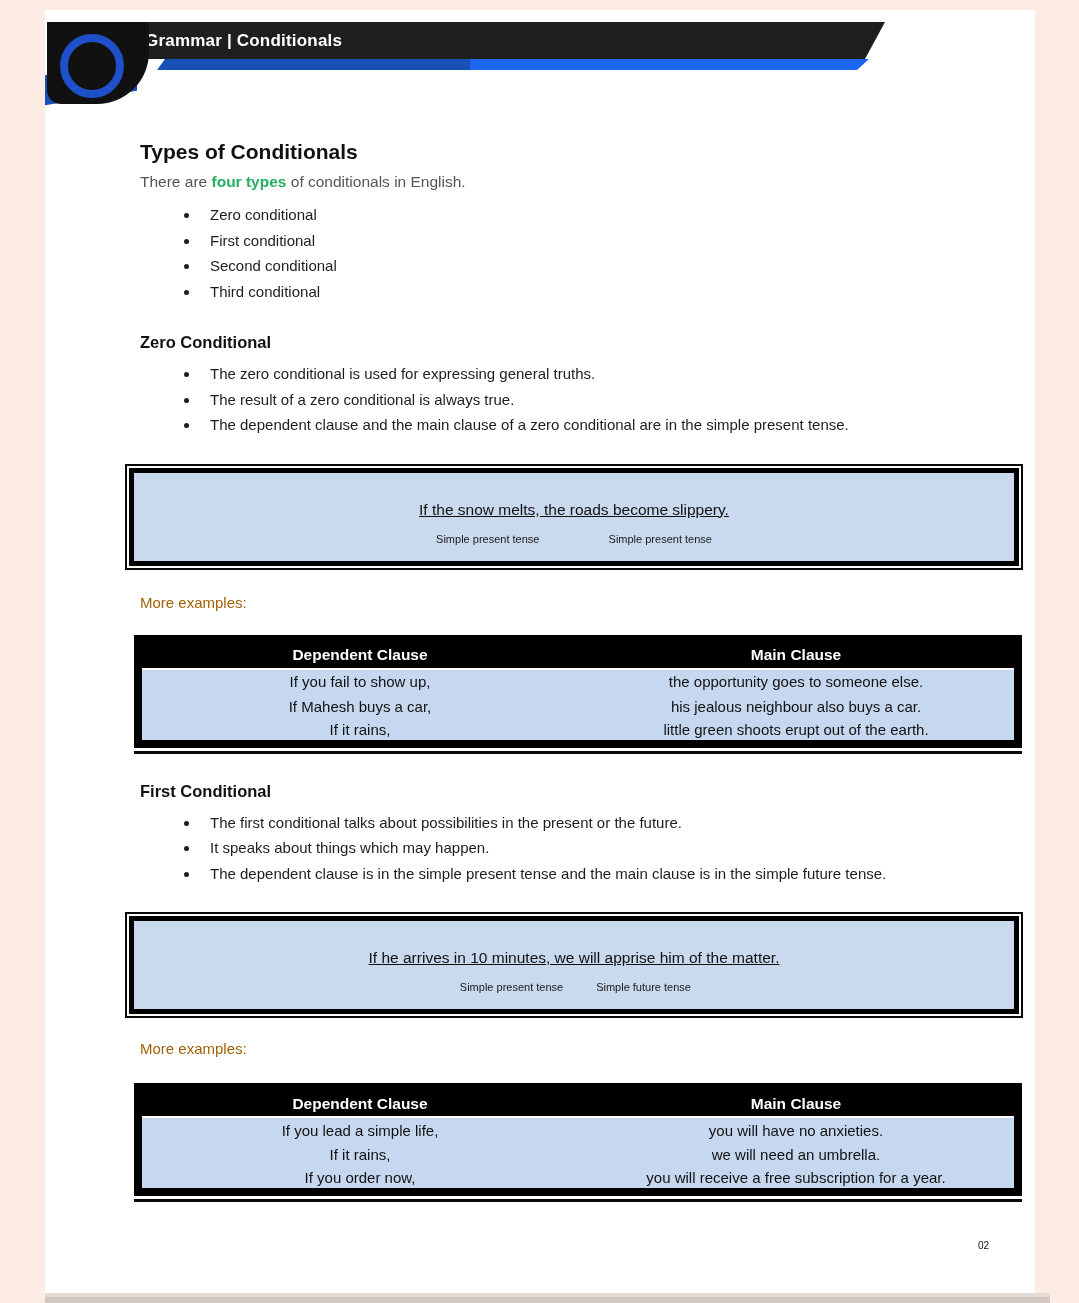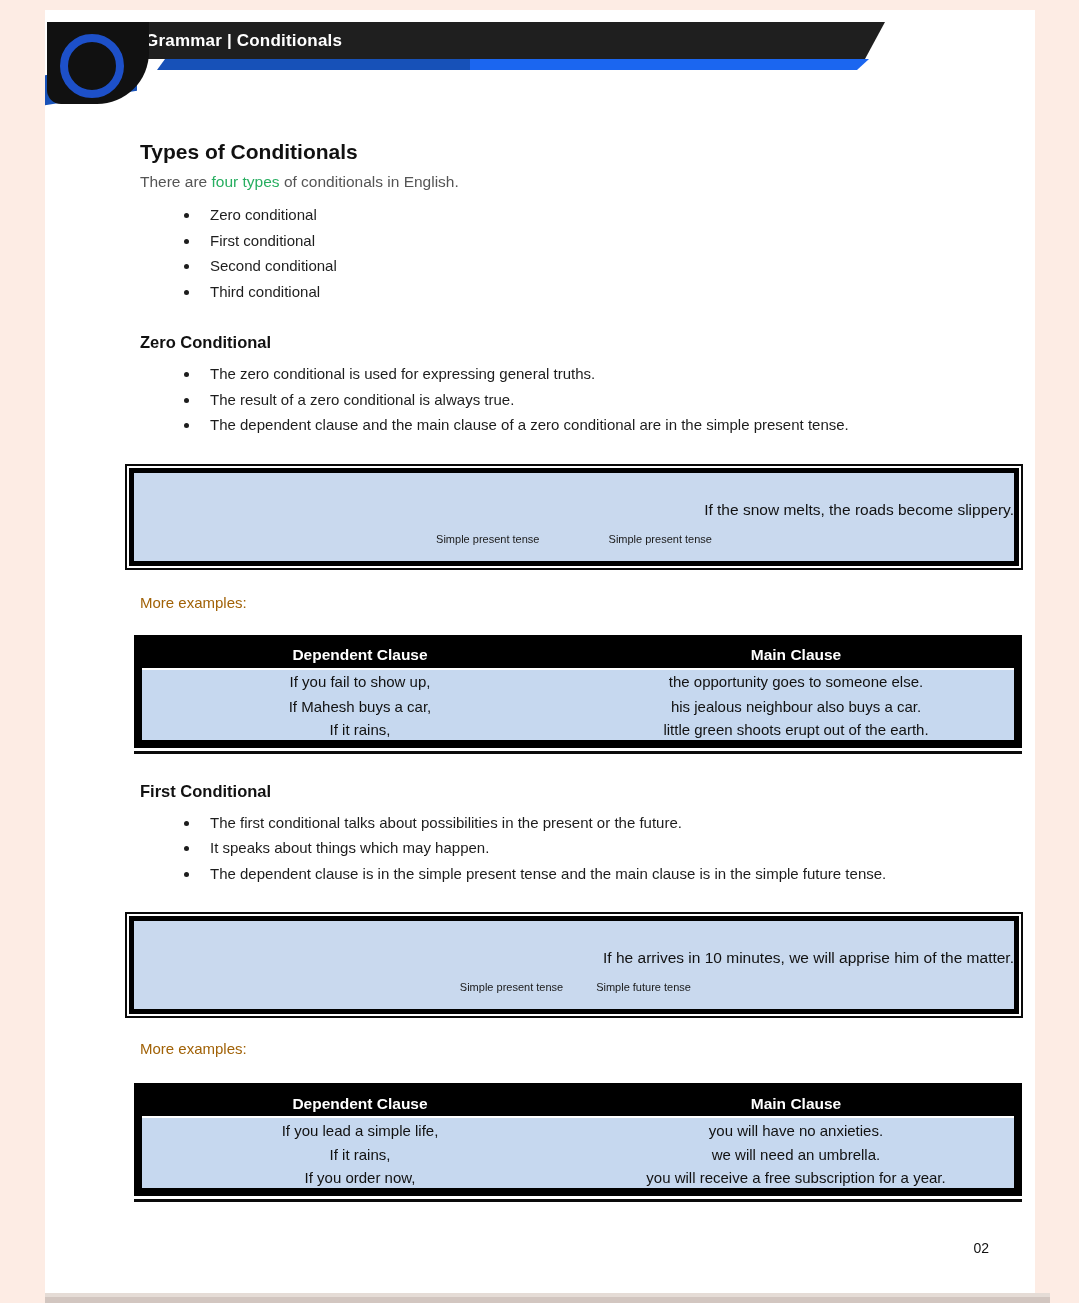--- a/index.html
+++ b/index.html
@@ -78,21 +78,21 @@
     font-size: 21px;
     font-weight: bold;
     color: #111111;
   }
   .lead {
     margin-top: 7px;
     font-size: 15.5px;
     color: #555555;
     line-height: 22px;
   }
-  .lead .hl { color: #27ae60; font-weight: normal; }
+  .lead .hl { color: #27ae60; font-weight: bold; }
   .h2 {
     font-size: 16.5px;
     font-weight: bold;
     color: #111111;
   }
   ul.bullets {
     margin-top: 9px;
     list-style: disc;
     padding-left: 60px;
   }
@@ -113,23 +113,24 @@
     margin: 30px 0 0 -11px;
     width: 890px;
     height: 98px;
     background: #c9d9ee;
     border: 5px solid #000000;
     box-shadow: 0 0 0 2px #ffffff, 0 0 0 4px #0a0a0a;
   }
   .example-sentence {
     position: absolute;
     top: 28px; left: 0; right: 0;
-    text-align: right;
+    text-align: center;
     font-size: 15.5px;
     color: #111111;
+    text-decoration: underline;
   }
   .example-label {
     position: absolute;
     top: 60px;
     transform: translateX(-50%);
     font-size: 11px;
     color: #1a1a1a;
     white-space: nowrap;
   }
 
@@ -167,21 +168,21 @@
     text-align: center;
     height: 25px;
     padding: 0 6px;
   }
 
   
   .page-number {
     margin-top: 44px;
     text-align: right;
     padding-right: 0px;
-    font-size: 14px;
+    font-size: 10px;
     color: #111111;
   }
   .bottom-stripe {
     position: absolute;
     left: 45px;
     bottom: 0;
     width: 1005px;
     height: 10px;
     background: linear-gradient(to bottom, #e5dcd6 0 40%, #d2c6c0 40%);
   }

